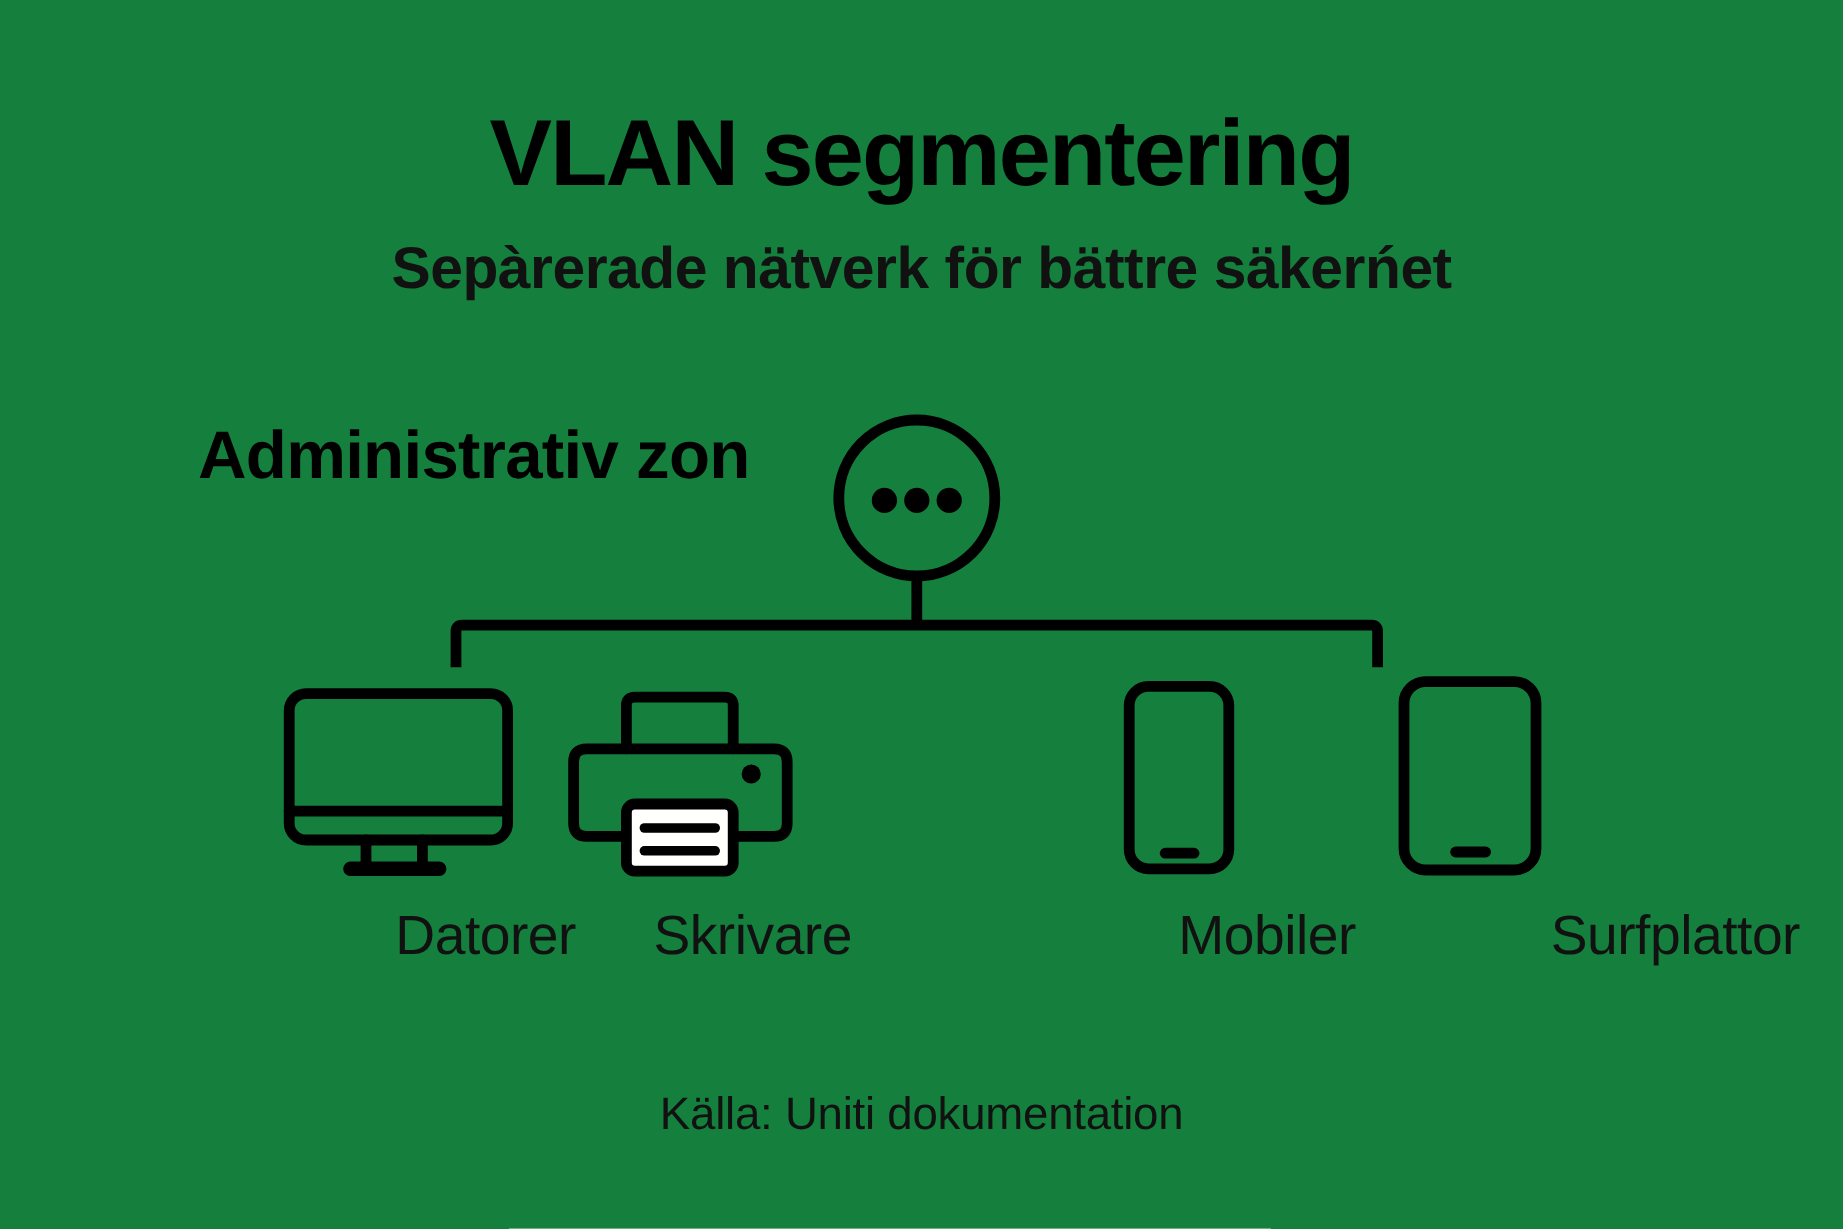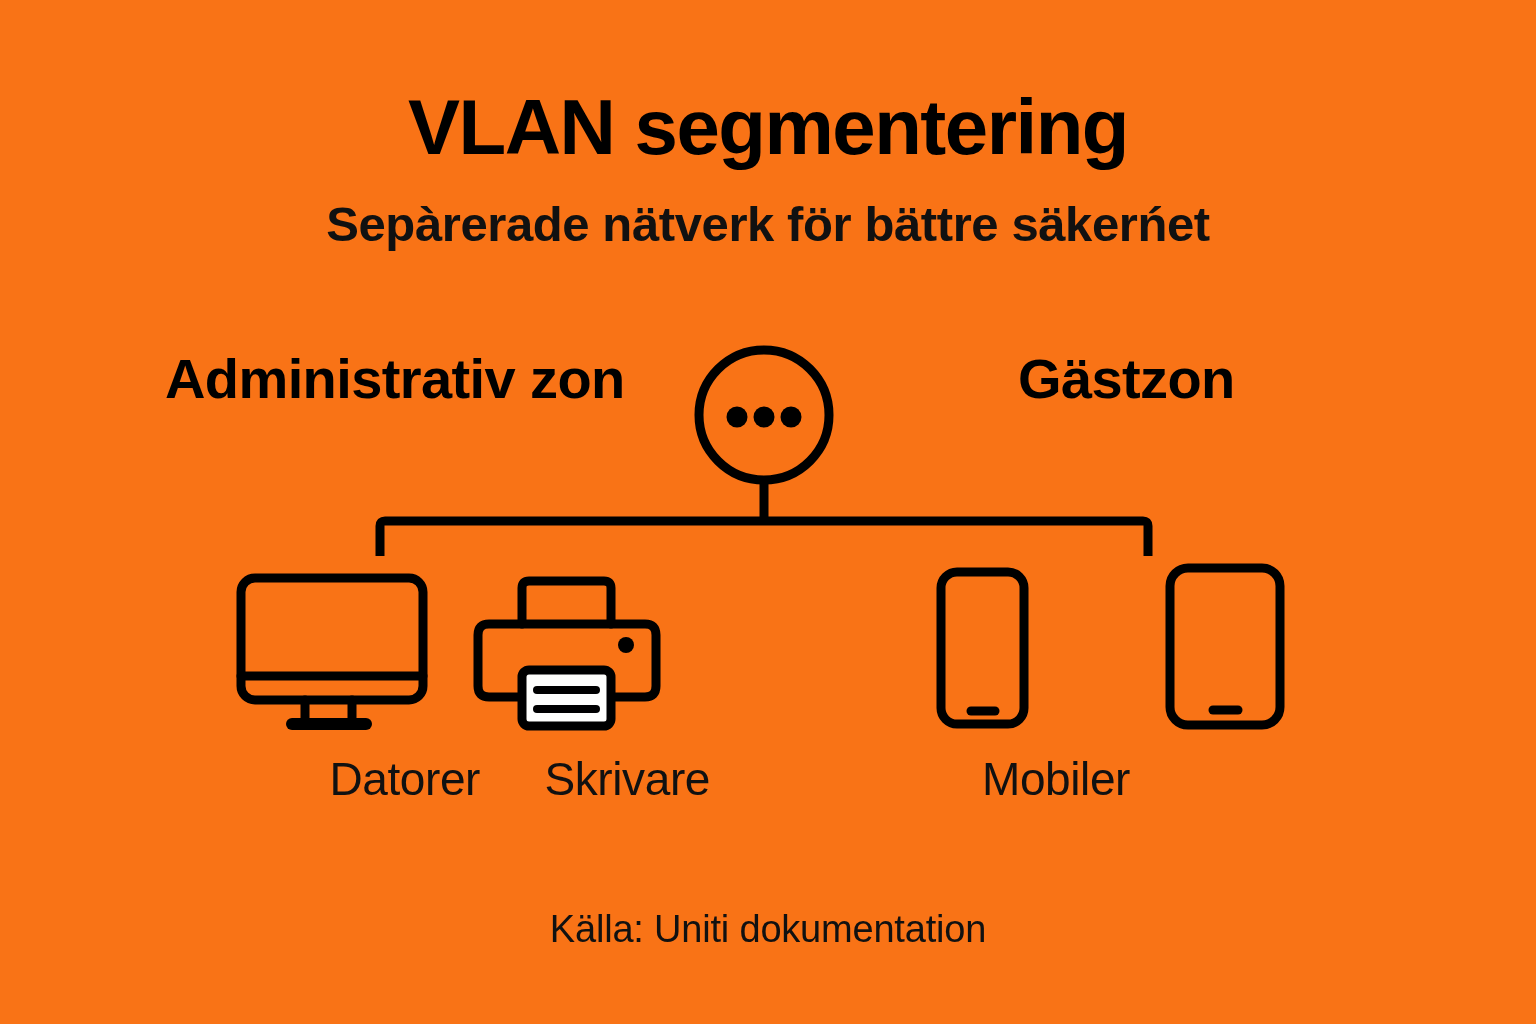--- a/index.html
+++ b/index.html
@@ -4,21 +4,21 @@
 <style>
   html, body {
     margin: 0;
     padding: 0;
     background: #ffffff;
   }
   #canvas {
     position: relative;
     width: 1536px;
     height: 1024px;
-    background: #f97316;
+    background: #15803d;
     overflow: hidden;
     font-family: "Liberation Sans", sans-serif;
     color: #0a0a0a;
   }
 
   
   #title {
     position: absolute;
     left: 0;
     top: 88px;
@@ -101,21 +101,20 @@
 </style>
 </head>
 <body>
 
 <div id="canvas">
 
   <div id="title">VLAN segmentering</div>
   <div id="subtitle">Sepàrerade nätverk för bättre säkerńet</div>
 
   <div class="zone-label" id="zone-admin">Administrativ zon</div>
-  <div class="zone-label" id="zone-guest">Gästzon</div>
 
   <svg id="diagram" viewBox="0 0 1536 1024">
 
     <g fill="none" stroke="#000000" stroke-width="9" stroke-linecap="butt">
 
       <path d="M 764 480 L 764 521"></path>
 
       <path d="M 380 556 L 380 526 Q 380 521 385 521 L 1143 521 Q 1148 521 1148 526 L 1148 556" stroke-linejoin="round"></path>
     </g>
 
@@ -154,16 +153,17 @@
     <g fill="none" stroke="#000000" stroke-width="9" stroke-linecap="round" stroke-linejoin="round">
       <rect x="1170" y="568" width="110" height="157" rx="18"></rect>
       <path d="M 1213 710 L 1238 710" stroke-width="9"></path>
     </g>
 
   </svg>
 
   <div class="device-label" id="label-datorer">Datorer</div>
   <div class="device-label" id="label-skrivare">Skrivare</div>
   <div class="device-label" id="label-mobiler">Mobiler</div>
+  <div class="device-label" id="label-surfplattor">Surfplattor</div>
 
   <div id="source">Källa: Uniti dokumentation</div>
 
 </div>
 
 </body></html>

